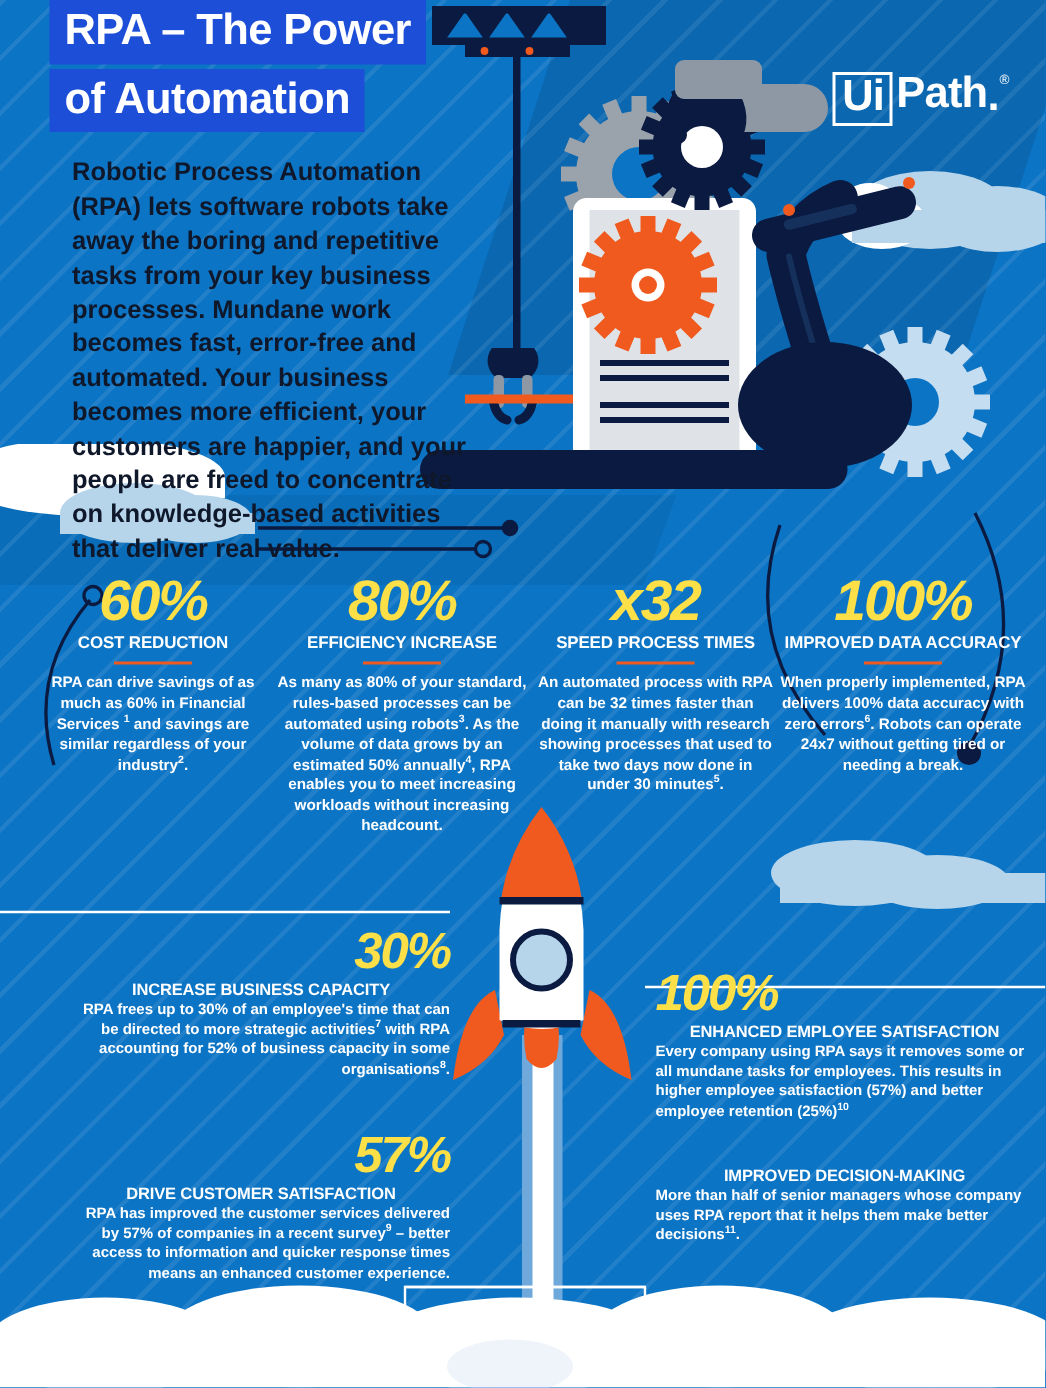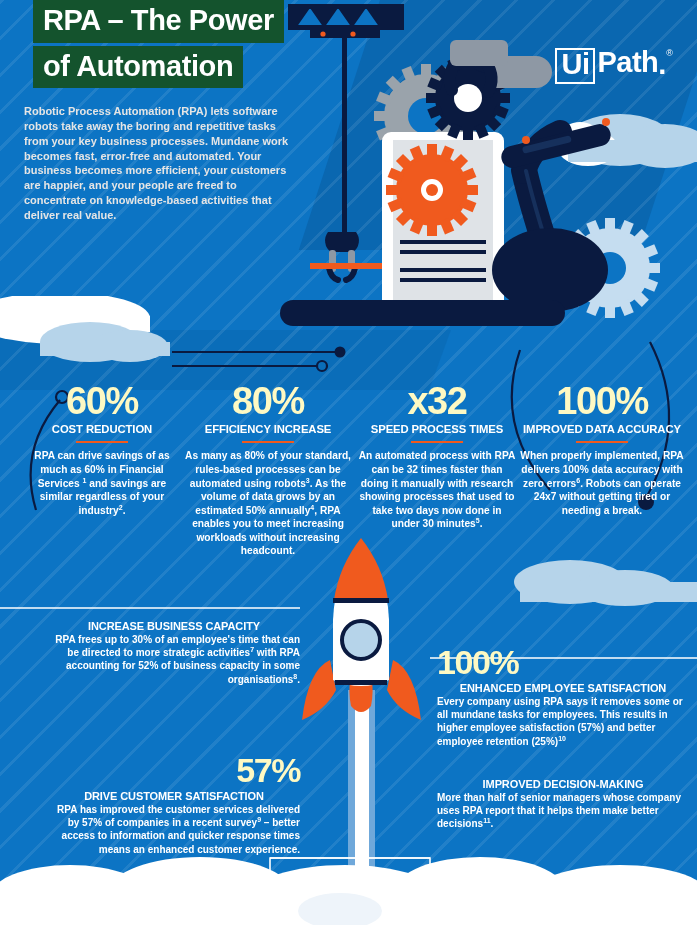--- a/index.html
+++ b/index.html
@@ -30,35 +30,35 @@
   .darkwedge{
     position:absolute;
     z-index:1;
     background:#0a67b0;
   }
 
   
   .header{position:absolute;left:0;top:0;width:330px;z-index:12;}
   .title-line{
     display:inline-block;
-    background:#14532d;
+    background:#1d4ed8;
     color:#ffffff;
     font-size:29px;
     font-weight:bold;
     letter-spacing:-0.4px;
     line-height:1.06;
     padding:5px 10px 7px 10px;
     margin:0 0 3px 33px;
     white-space:nowrap;
   }
   .intro{
-    margin:13px 0 0 24px;
+    margin:13px 0 0 48px;
     width:266px;
-    color:#e5e5e5;
-    font-size:11px;
+    color:#0f172a;
+    font-size:17px;
     font-weight:bold;
     line-height:1.34;
   }
 
   
   .logo{
     position:absolute;right:24px;top:48px;z-index:14;
     display:flex;align-items:flex-start;color:#fff;
   }
   .logo-box{
@@ -73,26 +73,27 @@
   }
   .logo-dot{font-size:29px;font-weight:bold;}
   .logo-r{font-size:9px;vertical-align:super;}
 
   
   .illus{position:absolute;z-index:10;}
 
   
   .stat{position:absolute;z-index:13;}
   .stat .num{
-    color:#fef9c3;
+    color:#fde047;
     font-size:39px;
     font-weight:bold;
     line-height:1;
     letter-spacing:-1.4px;
     margin:0;
+    font-style:italic;
   }
   .stat .label{
     color:#ffffff;
     font-size:11.3px;
     font-weight:bold;
     line-height:1.15;
     letter-spacing:-0.1px;
     margin:3px 0 0 0;
   }
   .stat .rule{
@@ -375,20 +376,21 @@
   </div>
 
   <div class="stat c row1" style="left:517px;top:382px;width:170px;">
     <p class="num">100%</p>
     <p class="label">IMPROVED DATA ACCURACY</p>
     <div class="rule"></div>
     <p class="body">When properly implemented, RPA delivers 100% data accuracy with zero errors<sup>6</sup>. Robots can operate 24x7 without getting tired or needing a break.</p>
   </div>
 
   <div class="stat r row2" style="left:48px;top:617px;width:252px;">
+    <p class="num">30%</p>
     <p class="label">INCREASE BUSINESS CAPACITY</p>
     <p class="body">RPA frees up to 30% of an employee's time that can be directed to more strategic activities<sup>7</sup> with RPA accounting for 52% of business capacity in some organisations<sup>8</sup>.</p>
   </div>
 
   <div class="stat l row2" style="left:437px;top:645px;width:252px;">
     <p class="num">100%</p>
     <p class="label">ENHANCED EMPLOYEE SATISFACTION</p>
     <p class="body">Every company using RPA says it removes some or all mundane tasks for employees. This results in higher employee satisfaction (57%) and better employee retention (25%)<sup>10</sup></p>
   </div>
 

